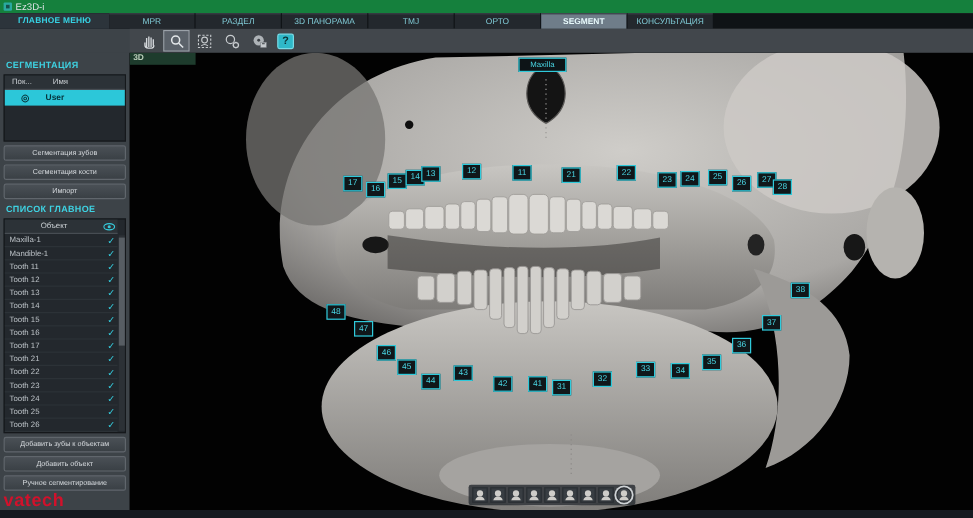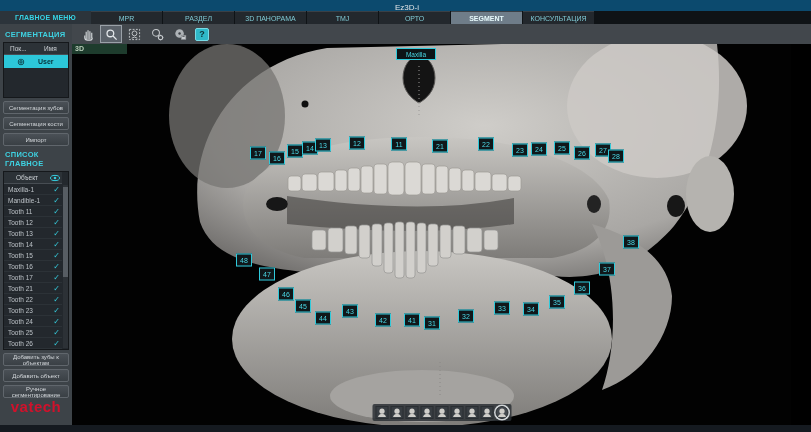--- a/index.html
+++ b/index.html
@@ -1,59 +1,59 @@
 <!DOCTYPE html>
 <html><head>
 <meta charset="utf-8">
 <style>
   * { box-sizing: border-box; margin: 0; padding: 0; }
   html,body { background:#14171a; }
   body { font-family:"Liberation Sans", sans-serif; }
   .window { position:relative; width:811px; height:432px; background:#3d4348; overflow:hidden; }
 
   
-  .titlebar { height:11px; background:#0c4a6e; display:flex; align-items:center; gap:3px; padding-left:3px;flex-direction:column; }
+  .titlebar { height:11px; background:#15803d; display:flex; align-items:center; gap:3px; padding-left:3px; }
   .app-icon { width:7px; height:7px; background:#2aa9a0; border-radius:1px; position:relative; }
   .app-icon::after{ content:""; position:absolute; inset:2px; background:#15504b; }
   .app-title { font-size:8px; color:#dfe3e6; line-height:10px; }
 
   
   .tabbar { height:13px; background:#0f1316; display:flex; }
   .home-tab { width:91px; background:#2c343b; color:#36d2e3; font-size:7px; font-weight:bold;
               display:flex; align-items:center; justify-content:center; letter-spacing:.2px; }
   .tab-strip { display:flex; }
   .tab { width:71px; margin-right:1px; background:#23282d; border-top:1px solid #3a4046;
          color:#7fc9d4; font-size:7px; display:flex; align-items:center; justify-content:center; }
   .tab.active { background:#6f7d89; color:#e8fbfd; font-weight:bold; }
 
   
   .body { display:flex; height:401px; }
 
   
-  .sidebar { width:72px; background:#3d4348; display:flex; flex-direction:column; padding:2px 3px 0 3px; position:relative; }
+  .sidebar { width:108px; background:#3d4348; display:flex; flex-direction:column; padding:2px 3px 0 3px; position:relative;margin-top:20px; }
   .panel-title { color:#3ed2e2; font-size:7.5px; font-weight:bold; letter-spacing:.3px; margin:4px 0 3px 2px; }
   .seg-table { background:#23282d; border:1px solid #15181b; min-height:56px; }
   .seg-head { display:flex; background:#2c3237; border-bottom:1px solid #474d53; }
   .seg-head span { font-size:6.5px; color:#ccd1d5; padding:2px 0 2px 6px; }
   .seg-head span:first-child { width:34px; }
   .seg-row-selected { background:#2cc7d9; color:#06343c; height:13px; display:flex; align-items:center; font-size:7px; font-weight:bold; }
   .gear-glyph { width:34px; text-align:center; font-size:8px; color:#083036; }
   .side-btn { display:block; width:100%; margin:3px 0 0 0; height:13px; background:linear-gradient(#4a5056,#3a4045);
               border:1px solid #60666c; border-radius:2px; color:#d4d8dc; font-size:6px;
               font-family:"Liberation Sans",sans-serif; }
   .obj-table { background:#23282d; border:1px solid #15181b; position:relative; padding-right:6px; }
   .obj-head { display:flex; background:#2c3237; border-bottom:1px solid #474d53; align-items:center; height:12px; }
   .obj-head .obj-col { flex:1; text-align:center; font-size:6.5px; color:#ccd1d5; }
   .eye-icon { width:10px; height:8px; margin-right:2px; }
   .orow { height:11px; display:flex; align-items:center; border-bottom:1px solid #2c3237; }
   .oname { flex:1; font-size:6.5px; color:#bdc3c8; padding-left:4px; }
   .ocheck { font-size:8px; color:#35cbdc; padding-right:2px; }
   .obj-scroll { position:absolute; right:0; top:13px; bottom:1px; width:5px; background:#2c3136; }
   .obj-thumb { position:absolute; top:2px; left:0; width:5px; height:55%; background:#575d63; }
-  .logo { margin-top:auto; margin-bottom:14px; text-align:center; color:#d1112b; font-size:15px; font-weight:bold; letter-spacing:.5px; }
+  .logo { margin-top:auto; margin-bottom:14px; color:#d1112b; font-size:15px; font-weight:bold; letter-spacing:.5px; }
 
   
   .main { flex:1; display:flex; flex-direction:column; }
   .topbar { height:20px; background:#42474c; display:flex; align-items:center; padding:0 8px 0 6px; gap:3px; }
   .tool-btn { width:20px; height:16px; display:flex; align-items:center; justify-content:center; background:transparent; border:none; }
   .tool-btn.sel { background:#5b626a; outline:1px solid #9aa1a8; }
   .help-btn { width:14px; height:13px; background:#2fb8c8; border:1px solid #77dbe6; border-radius:2px;
               color:#0c3034; font-weight:bold; font-size:9px; line-height:11px; text-align:center; margin-left:2px; }
   .patient { margin-left:auto; font-size:9px; color:#d9dde0; }
   .patient b { color:#f4f6f8; margin-left:6px; font-size:9.5px; }

